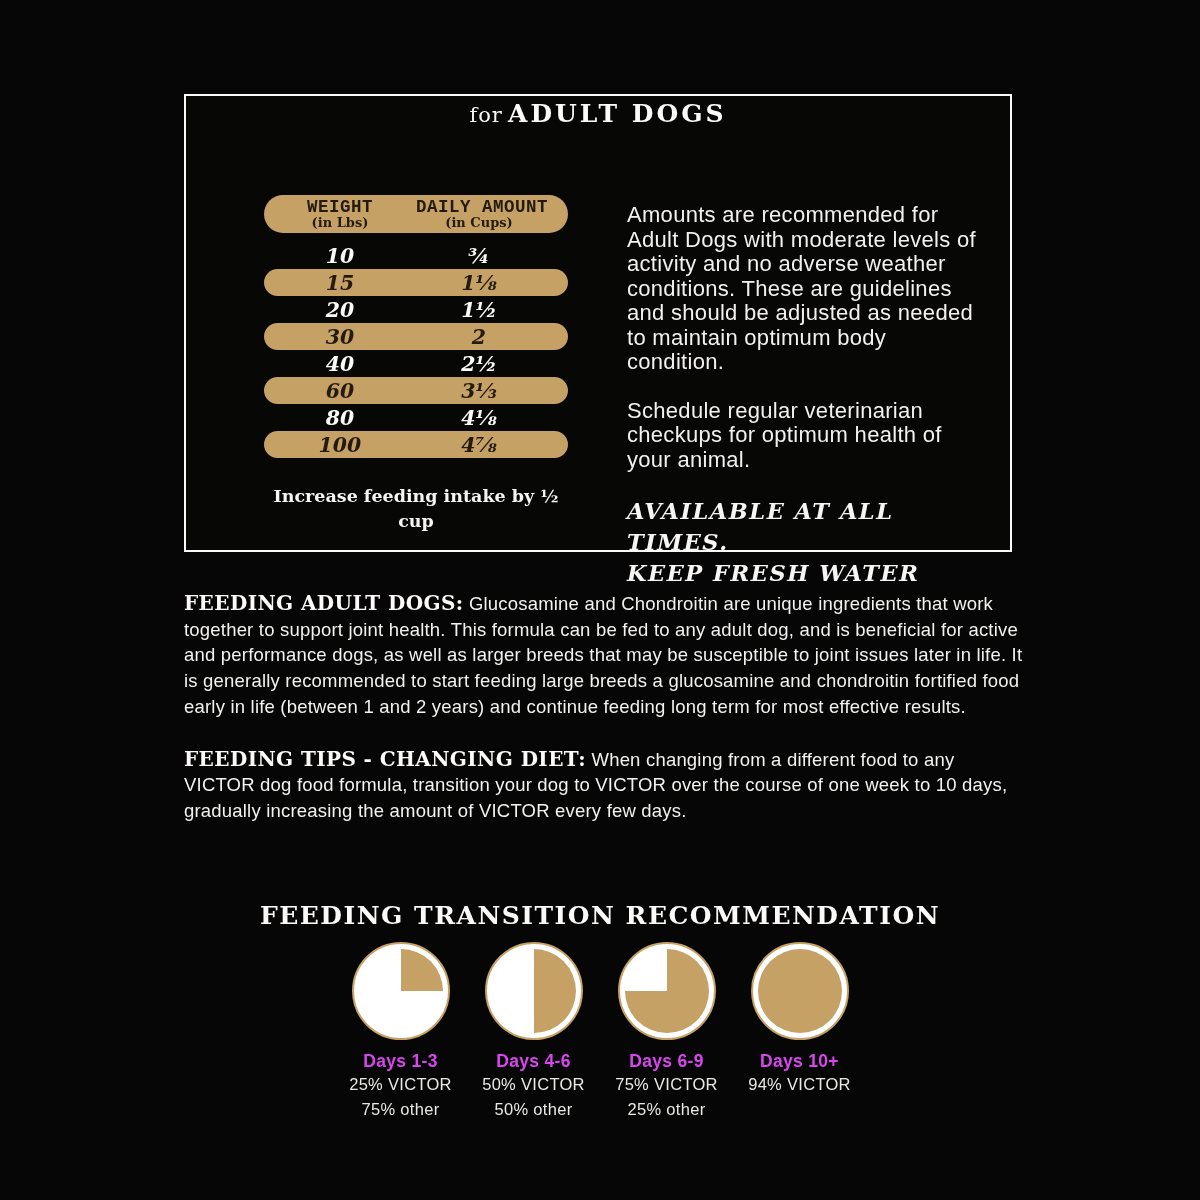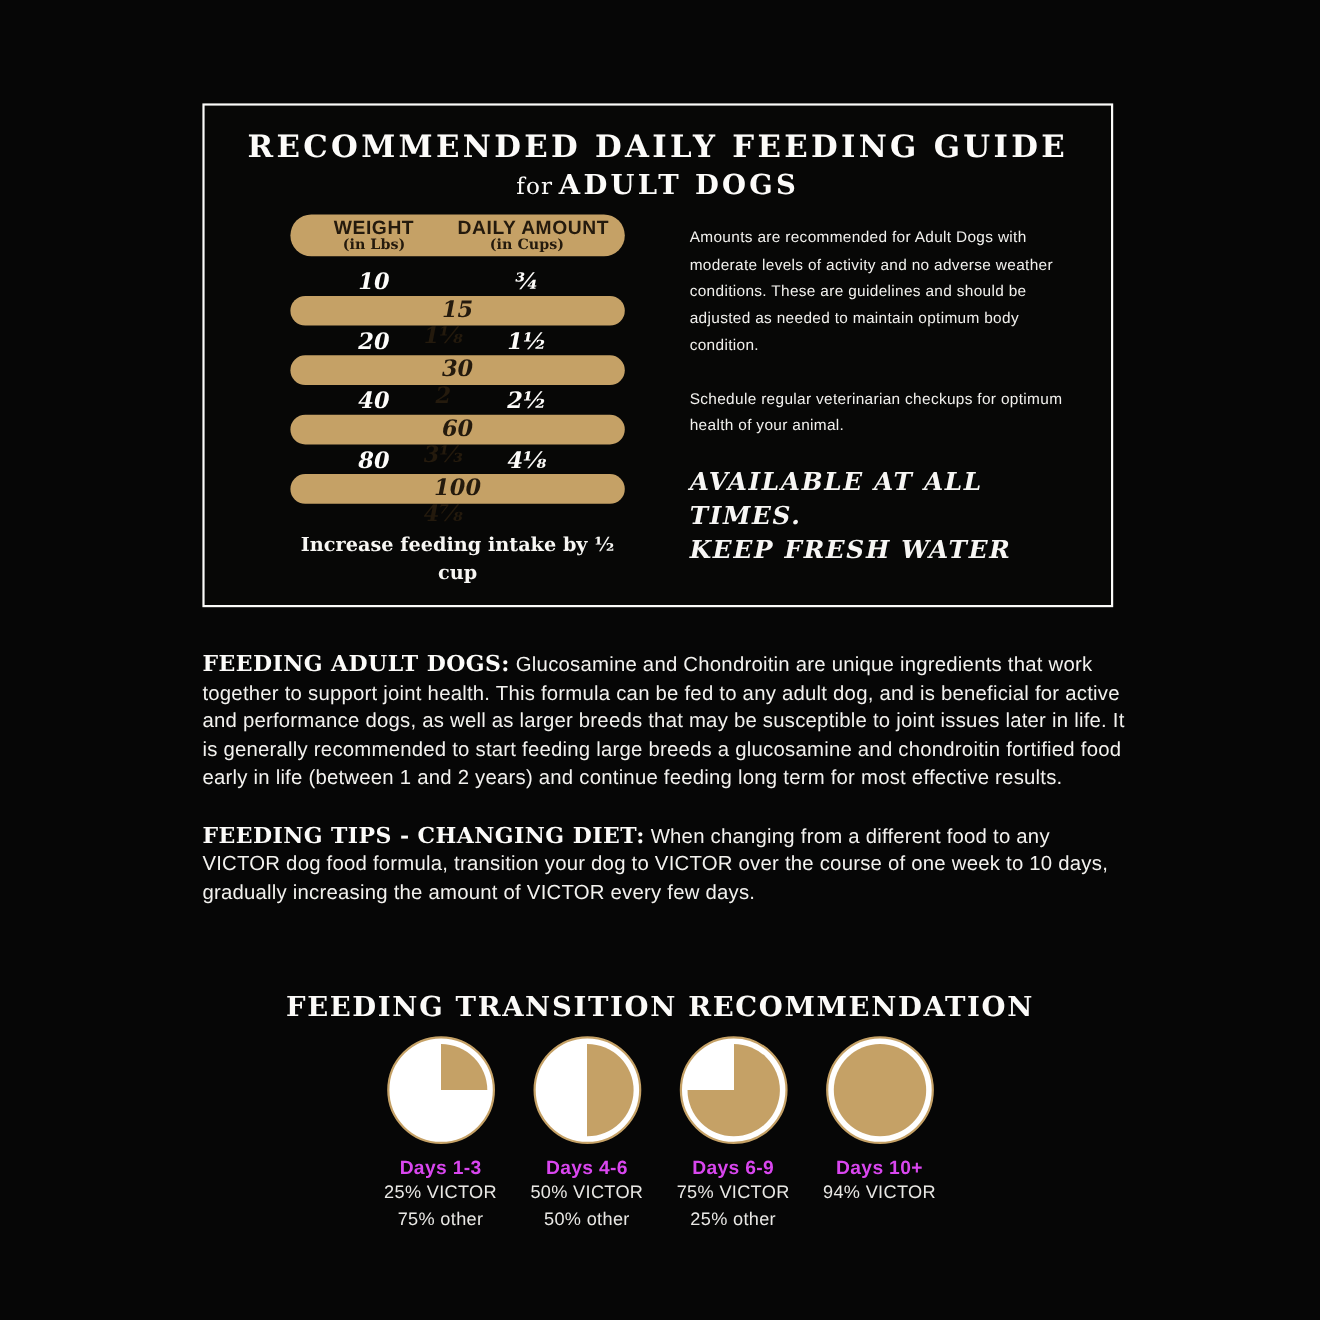--- a/index.html
+++ b/index.html
@@ -12,38 +12,38 @@
   .box-title { margin-top:21px; text-align:center; font-family:"DejaVu Serif", serif;
                font-weight:bold; font-size:28px; letter-spacing:3px; color:#fcfbf9; }
   .box-subtitle { margin-top:3px; text-align:center; color:#fcfbf9; font-family:"DejaVu Serif", serif; }
   .box-subtitle .for { font-size:21px; letter-spacing:1px; font-weight:normal; }
   .box-subtitle .sub { font-weight:bold; font-size:25px; letter-spacing:3px; }
 
   
   .feed-table { position:absolute; left:78px; top:99px; width:304px; }
   .tbl-header { height:38px; border-radius:19px; background:var(--tan); display:flex; align-items:center; }
   .tbl-header .cell { line-height:1.05; }
-  .hdr-label { font-family:Liberation Sans, sans-serif; font-weight:bold; font-size:17.5px;
+  .hdr-label { font-family:Liberation Mono, monospace; font-weight:bold; font-size:17.5px;
                letter-spacing:0.5px; color:#241a0d; white-space:nowrap; }
   .hdr-sub   { font-family:"DejaVu Serif", serif; font-weight:bold; font-size:13px; color:#241a0d; }
   .cell { text-align:center; }
   .c1 { width:50%; }
   .c2 { width:50%; padding-right:26px; }
   .tbl-rows { margin-top:9px; }
   .tbl-row { height:27px; display:flex; align-items:center;
              font-family:"DejaVu Serif", serif; font-weight:bold; font-style:italic;
              font-size:20.5px; color:#fdfcfa; }
-  .tbl-row.hl { background:var(--tan); border-radius:14px; color:#241a0d;flex-direction:column; }
+  .tbl-row.hl { background:var(--tan); border-radius:14px; color:#241a0d; }
   .tbl-footnote { position:absolute; left:78px; top:388px; width:304px; text-align:center;
                   font-family:"DejaVu Serif", serif; font-weight:bold; font-size:17.5px;
                   line-height:25px; color:#f7f6f3; }
 
   
   .box-right { position:absolute; left:441px; top:107px; width:362px; }
-  .note-para { font-size:14px; line-height:24.5px; letter-spacing:0.3px; color:#f2f1ee; }
+  .note-para { font-size:22px; line-height:24.5px; letter-spacing:0.3px; color:#f2f1ee; }
   .note-para + .note-para { margin-top:24px; }
   .warning { margin-top:24px; font-family:"DejaVu Serif", serif; font-weight:bold; font-style:italic;
              font-size:22.5px; line-height:31px; letter-spacing:1.5px; color:#f7f6f4; }
 
   
   .main-paragraphs { position:absolute; left:184px; top:591px; width:840px; }
   .body-para { font-size:18.5px; line-height:25.7px; letter-spacing:0.2px; color:#f3f2ef; }
   .body-para + .body-para { margin-top:27px; }
   .para-heading { font-family:"DejaVu Serif", serif; font-weight:bold; font-size:20px;
                   letter-spacing:0.4px; color:#fcfbf9; }
@@ -62,21 +62,20 @@
   .step-days { margin-top:11px; font-weight:bold; font-size:17.5px; letter-spacing:0.3px; color:#d946ef; }
   .step-line { font-size:16.5px; line-height:25px; letter-spacing:0.3px; color:#e9e8e5; }
 
   :root { --tan:#c5a166; }
 </style>
 </head>
 <body>
 
 <div class="guide-box">
 
-  <div class="box-title">RECOMMENDED DAILY FEEDING GUIDE</div>
   <div class="box-subtitle">
     <span class="for">for</span>
     <span class="sub">ADULT DOGS</span>
   </div>
 
   <div class="feed-table">
     <div class="tbl-header">
       <div class="cell c1">
         <div class="hdr-label">WEIGHT</div>
         <div class="hdr-sub">(in Lbs)</div>

